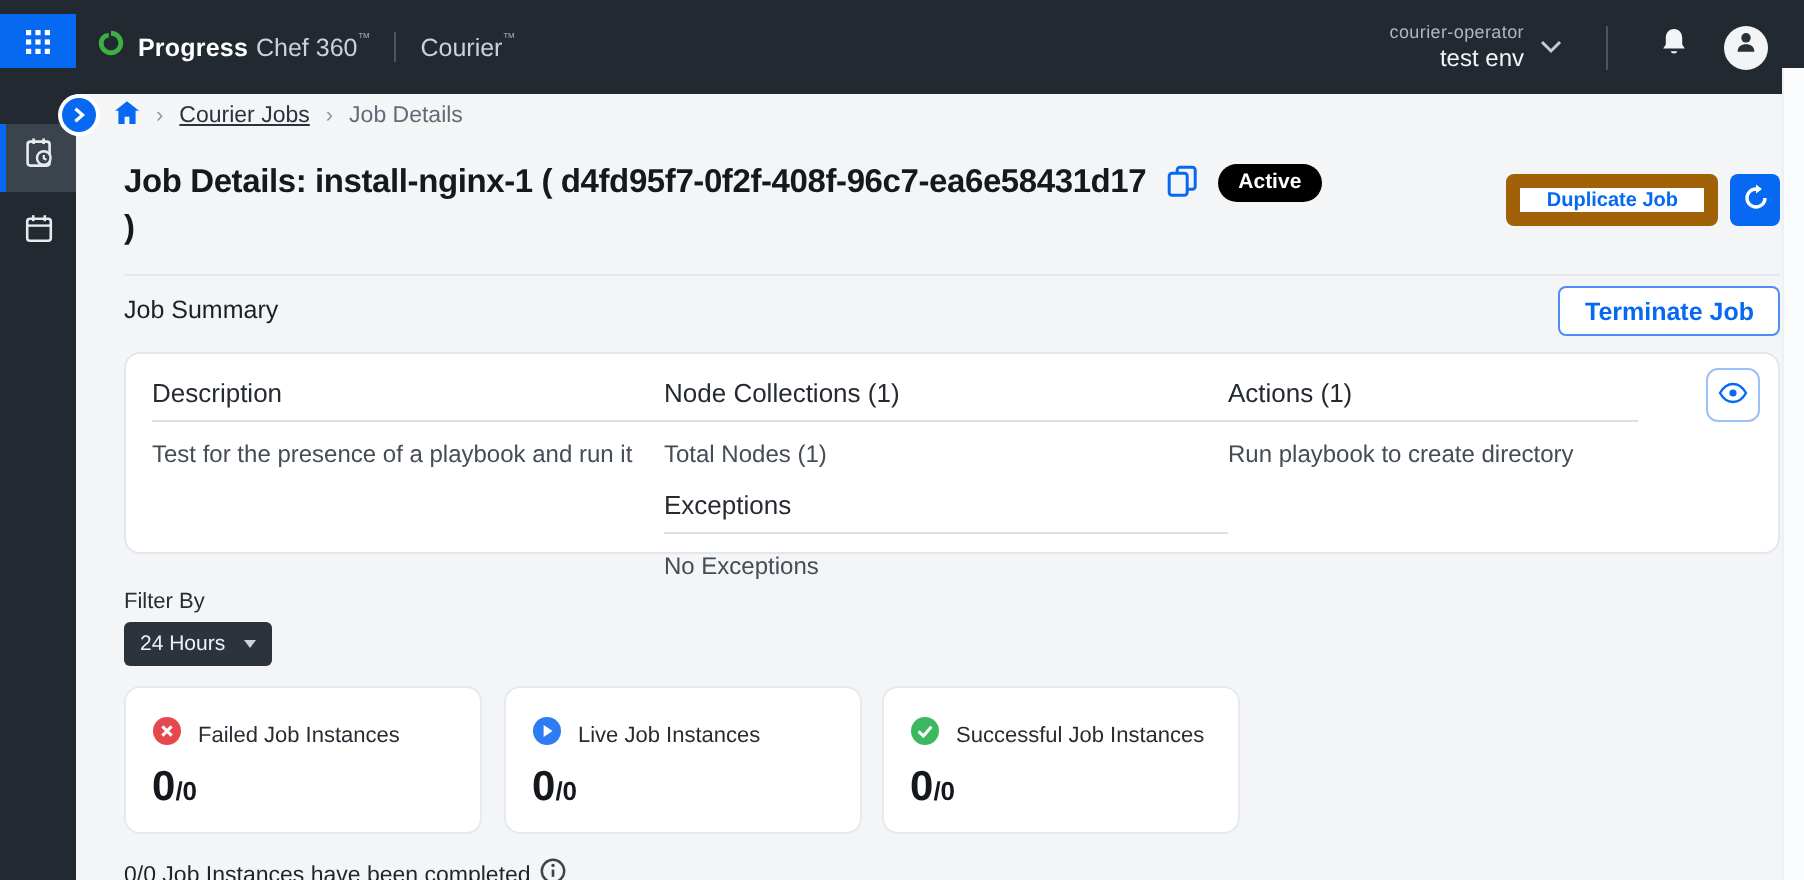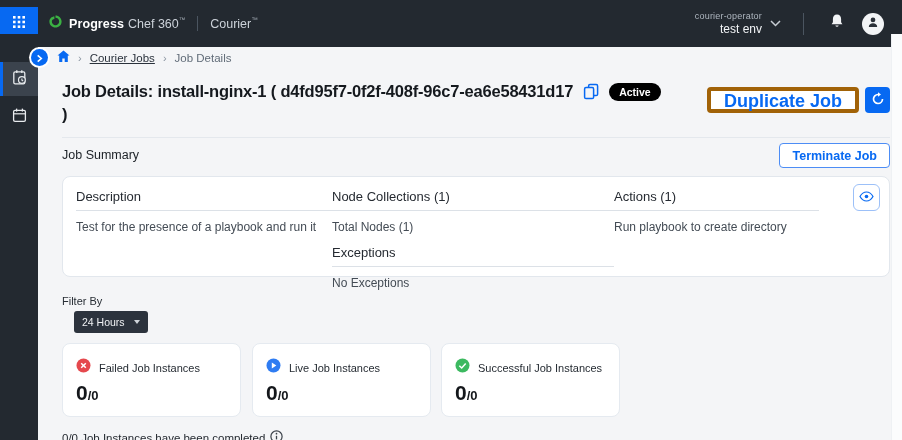--- a/index.html
+++ b/index.html
@@ -34,44 +34,44 @@
   .side-item.selected::before { content:""; position:absolute; left:0; top:0; bottom:0; width:3px; background:#0769f2; }
 
   
   .expand-btn { position:absolute; left:31px; top:49px; width:17px; height:17px; border-radius:50%; background:#0769f2; box-shadow:0 0 0 2px #fff; display:flex; align-items:center; justify-content:center; cursor:pointer; z-index:3; }
   .breadcrumb { position:absolute; left:57px; top:50px; display:flex; align-items:center; gap:8px; font-size:11.5px; }
   .crumb-sep { color:#8a95a1; font-size:11px; }
   .crumb-link { color:#2a323c; text-decoration:underline; font-weight:400; cursor:pointer; }
   .crumb-current { color:#616c78; }
 
   .title-block { position:absolute; left:62px; top:82px; }
-  .title-line1 { display:flex; align-items:center; gap:10px; }
+  .title-line1 { display:flex; gap:10px; }
   h1.page-title { font-size:16.5px; font-weight:700; color:#15191e; letter-spacing:-0.2px; white-space:nowrap; }
   .copy-btn { display:flex; cursor:pointer; }
   .status-badge { background:#000000; color:#fff; font-size:10.5px; font-weight:700; padding:3px 10px; border-radius:11px; }
   .title-line2 { font-size:16.5px; font-weight:700; color:#15191e; margin-top:4px; }
 
-  .dup-btn { position:absolute; right:43px; top:87px; height:26px; padding:0 13px; background:#fff; border:4px solid #a16207; border-radius:4px; color:#0769f2; font-weight:700; font-size:18px; font-family:inherit; cursor:pointer; }
+  .dup-btn { position:absolute; right:43px; top:87px; height:26px; padding:0 13px; background:#fff; border:7px solid #a16207; border-radius:4px; color:#0769f2; font-weight:700; font-size:10px; font-family:inherit; cursor:pointer; }
   .refresh-btn { position:absolute; right:12px; top:87px; width:25px; height:26px; background:#0769f2; border:none; border-radius:4px; display:flex; align-items:center; justify-content:center; cursor:pointer; }
 
   .section-divider { position:absolute; left:62px; right:12px; top:137px; height:1px; background:#e4e8ed; }
   .summary-heading { position:absolute; left:62px; top:148px; font-size:12.5px; color:#1b2026; }
   .terminate-btn { position:absolute; right:12px; top:143px; height:25px; padding:0 12px; background:#fff; border:1px solid #4d8df5; border-radius:4px; color:#0769f2; font-weight:700; font-size:12.5px; font-family:inherit; cursor:pointer; }
 
   
   .summary-card { position:absolute; left:62px; right:12px; top:176px; height:101px; background:#fff; border:1px solid #e2e7ed; border-radius:8px; padding:12px 14px 0 13px; display:grid; grid-template-columns:256px 282px 1fr; }
   .sum-col3 { padding-right:56px; }
   .field-label { font-size:13px; color:#252a31; padding-bottom:6px; border-bottom:1px solid #dce1e7; }
   .field-value { font-size:12px; color:#444c55; padding-top:9px; }
   .field-block + .field-block { margin-top:11px; }
   .eye-btn { position:absolute; top:7px; right:9px; width:27px; height:27px; background:#fff; border:1px solid #9cc0f8; border-radius:6px; display:flex; align-items:center; justify-content:center; cursor:pointer; }
 
   
   .filter-label { position:absolute; left:62px; top:295px; font-size:11px; color:#272d34; }
-  .time-select { position:absolute; left:62px; top:311px; width:74px; height:22px; background:#2c333d; border-radius:3px; display:flex; align-items:center; padding:0 8px; cursor:pointer;margin-left:12px; }
+  .time-select { position:absolute; left:62px; top:311px; width:74px; height:22px; background:#2c333d; border-radius:3px; display:flex; align-items:center; padding:0 8px; cursor:pointer; }
   .time-select-value { color:#f0f2f4; font-size:10.5px; flex:1; }
   .caret-down { width:0; height:0; border-left:3.5px solid transparent; border-right:3.5px solid transparent; border-top:4px solid #cfd4da; }
 
   
   .stat-card { position:absolute; top:343px; width:179px; height:74px; background:#fff; border:1px solid #e5eaf0; border-radius:8px; padding:14px 13px 0 13px; }
   .stat-1 { left:62px; } .stat-2 { left:252px; } .stat-3 { left:441px; }
   .stat-row1 { display:flex; align-items:center; gap:8px; }
   .stat-label { font-size:11px; color:#262c33; }
   .stat-row2 { margin-top:4px; display:flex; align-items:baseline; }
   .stat-value { font-size:21px; font-weight:700; color:#14171b; }

